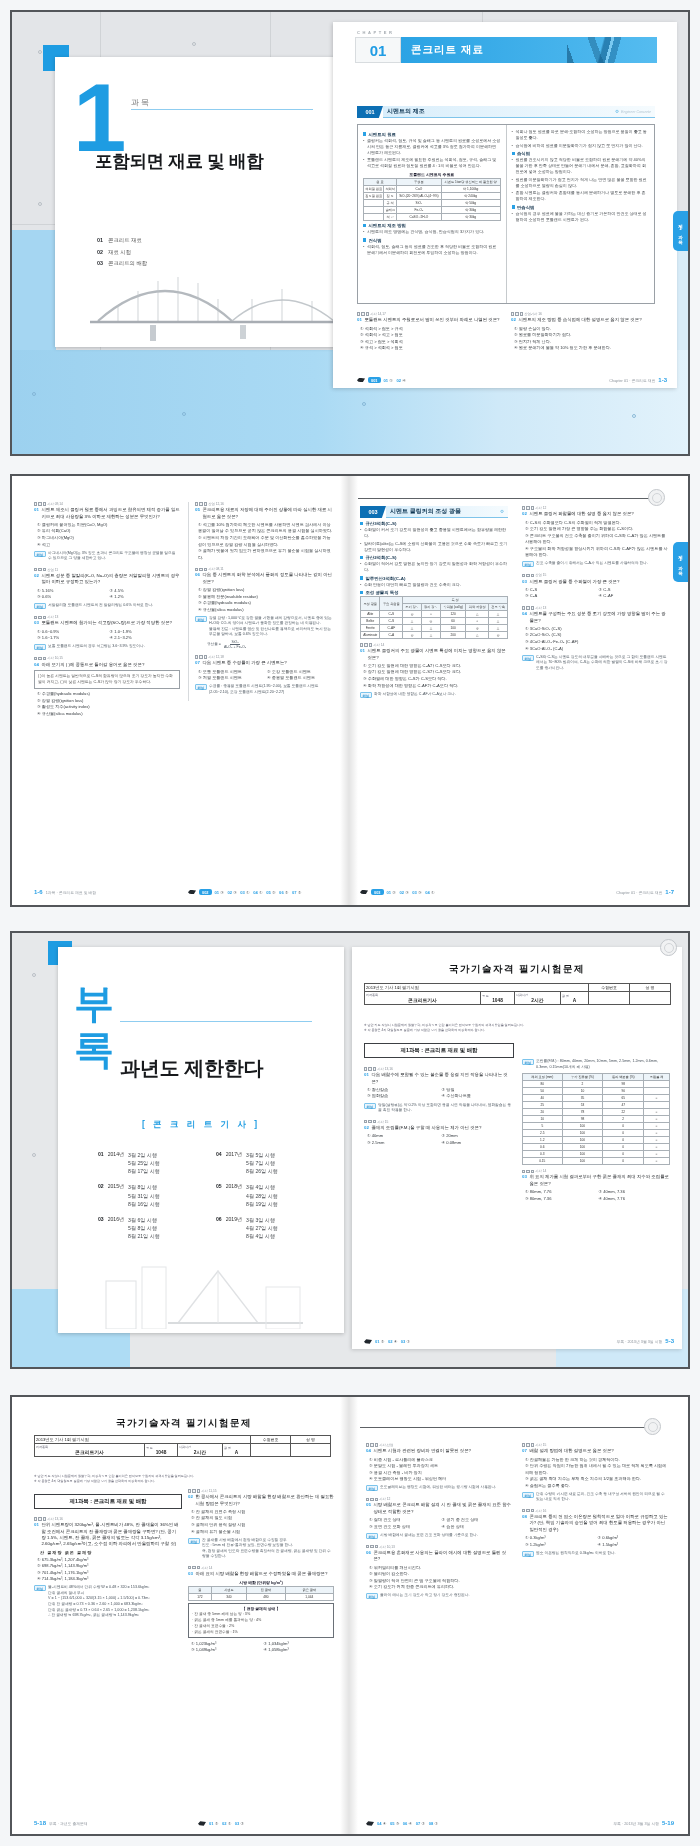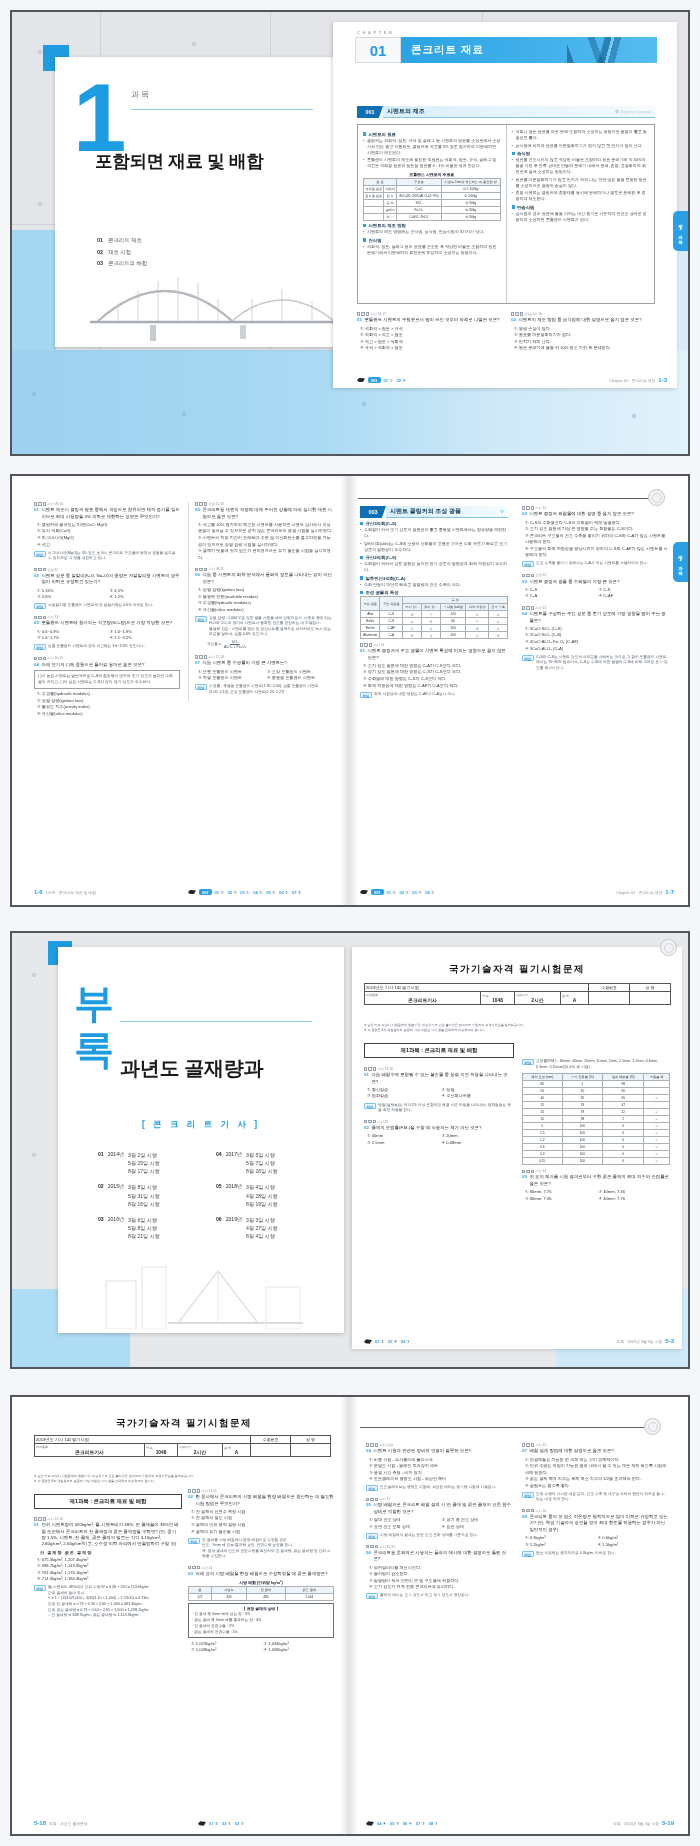--- a/index.html
+++ b/index.html
@@ -126,21 +126,21 @@
     <div class="bolt" style="left:26px;top:190px"></div>
     <div class="bolt" style="left:660px;top:190px"></div>
     <div class="bolt blue" style="left:20px;top:380px"></div>
     <div class="bolt blue" style="left:170px;top:400px"></div>
     <div class="bolt blue" style="left:350px;top:390px"></div>
     <div class="bolt blue" style="left:620px;top:402px"></div>
 
     <div class="corner" style="left:31px;top:33px;width:26px;height:26px"></div>
     <div class="whitepage" style="left:43px;top:45px;width:290px;height:290px">
       <div class="abs bignum" style="left:18px;top:22px;font-size:96px">1</div>
-      <div class="abs" style="left:76px;top:32px;font-size:8px;color:#777;letter-spacing:2px">과목</div>
+      <div class="abs" style="left:76px;top:40px;font-size:8px;color:#777;letter-spacing:2px">과목</div>
       <div class="blueline" style="left:76px;top:52px;width:182px"></div>
       <div class="abs parttitle" style="left:40px;top:92px;font-size:17.5px">포함되면 재료 및 배합</div>
       <div class="abs" style="left:42px;top:180px">
 
           <div class="tocrow">
             <b>01</b>
             <span>콘크리트 재료</span>
           </div>
 
           <div class="tocrow">
@@ -753,21 +753,21 @@
     <div class="bolt" style="left:20px;top:220px"></div>
     <div class="bolt" style="left:660px;top:224px"></div>
     <div class="abs" style="left:0;bottom:0;width:118px;height:78px;background:#aedcf4"></div>
     <div class="abs" style="right:0;bottom:0;width:132px;height:78px;background:#cfe9f8"></div>
     <div class="corner" style="left:36px;top:8px;width:24px;height:24px"></div>
 
     <div class="whitepage" style="left:46px;top:14px;width:286px;height:386px">
       <div class="abs bignum" style="left:16px;top:40px;font-size:40px">부</div>
       <div class="abs bignum" style="left:16px;top:86px;font-size:40px">록</div>
       <div class="blueline" style="left:62px;top:74px;width:192px;height:1px"></div>
-      <div class="abs parttitle" style="left:62px;top:108px;font-size:20px">과년도 골재량과</div>
+      <div class="abs parttitle" style="left:62px;top:108px;font-size:20px">과년도 제한한다</div>
       <div class="abs bracket-title" style="left:0;right:0;top:172px;font-size:8.5px">[ 콘 크 리 트 기 사 ]</div>
       <div class="abs" style="left:40px;top:204px">
 
           <div class="examitem">
             <b>01</b>
             <span>2014년</span>
             <span class="dates">
               <div>3월 2일 시행</div>
               <div>5월 25일 시행</div>
               <div>8월 17일 시행</div>

